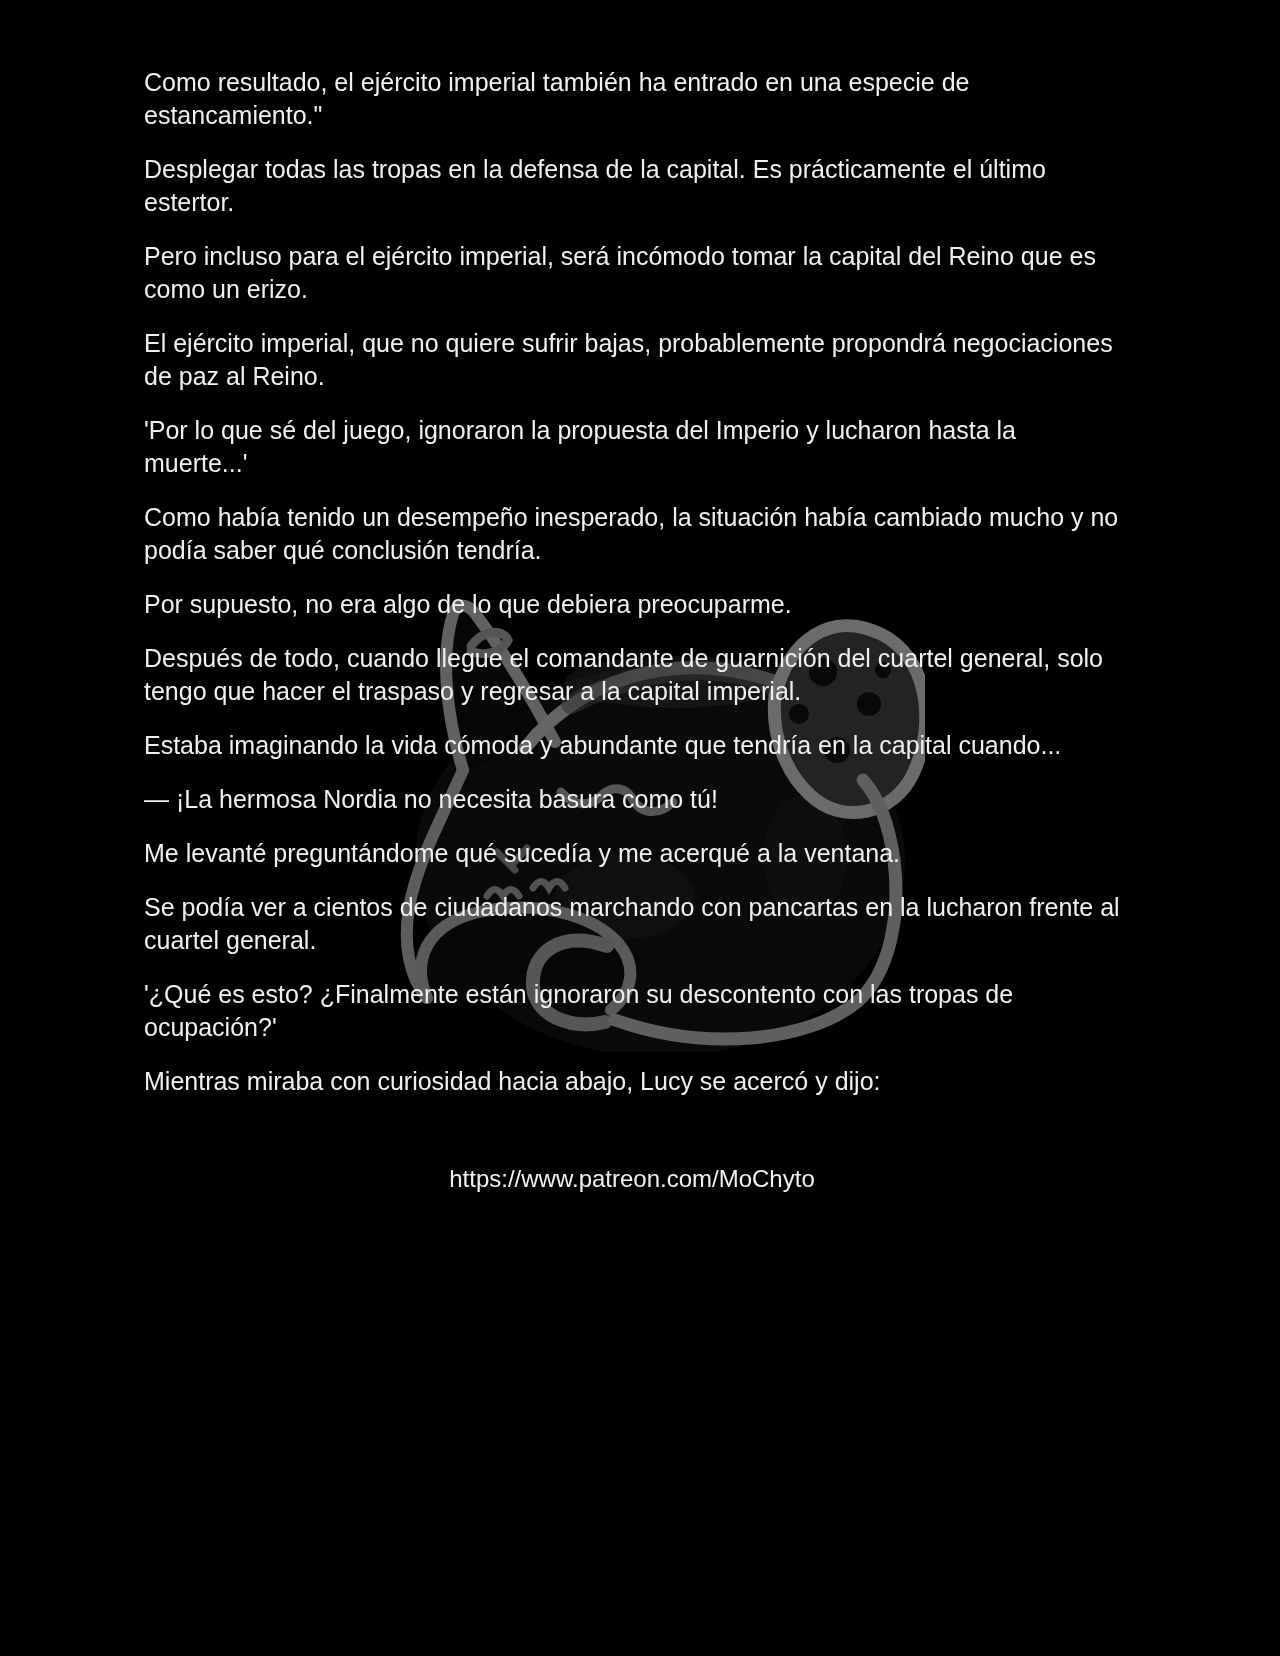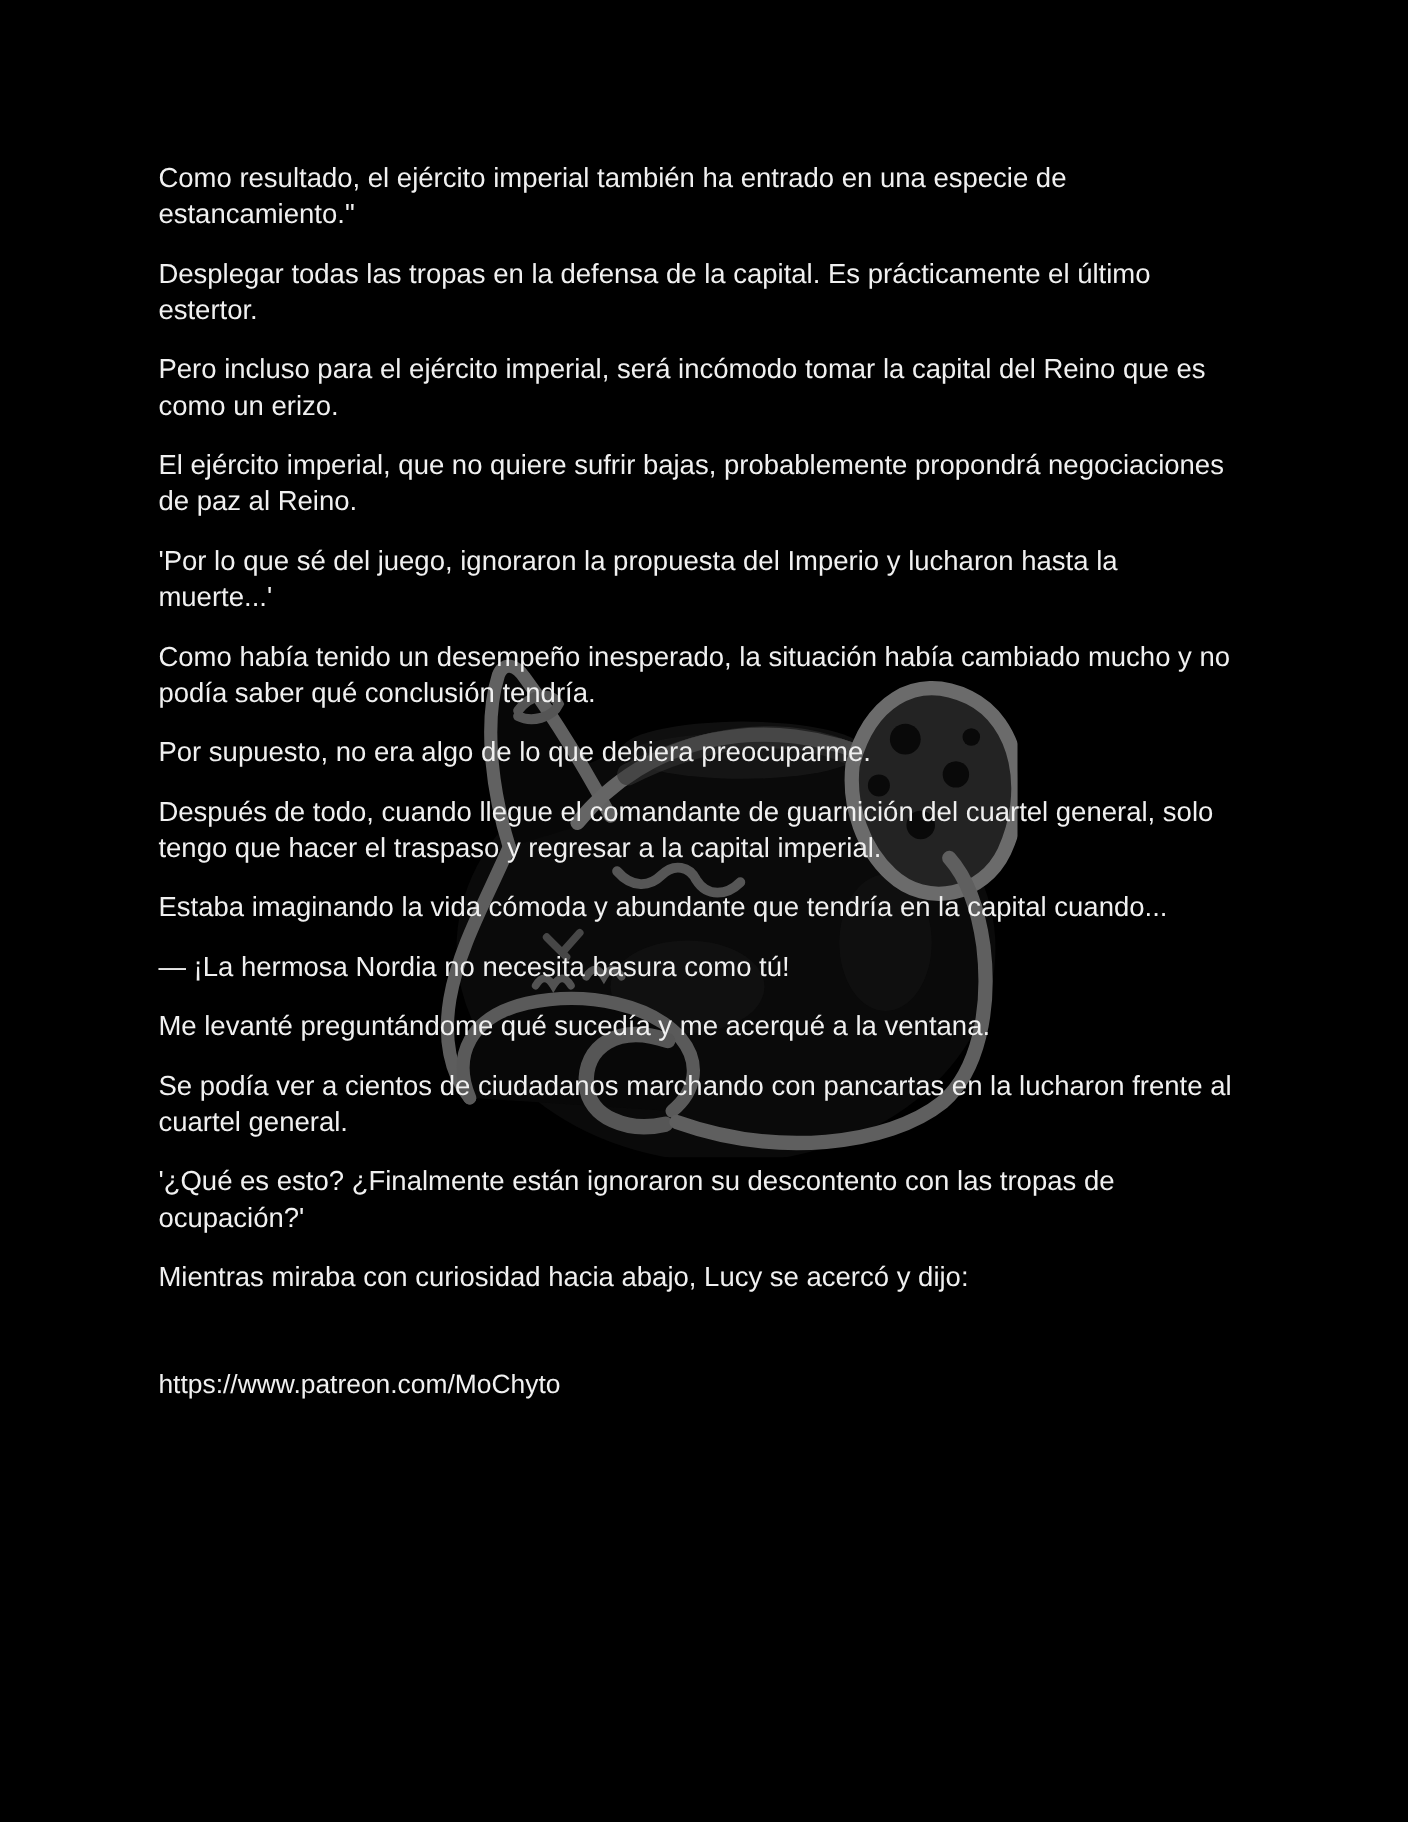--- a/index.html
+++ b/index.html
@@ -21,40 +21,40 @@
     top: 552px;
     width: 550px;
     height: 500px;
     z-index: 0;
     opacity: 0.78;
     pointer-events: none;
   }
   .content {
     position: relative;
     z-index: 1;
-    padding: 100px 0 0 144px;
+    padding: 66px 0 0 144px;
     width: 1120px; 
-    margin-top: 46px;
   }
   .para {
     width: 976px;
     font-size: 25px;
     line-height: 33px;
     font-weight: 400;
     color: var(--fg);
     margin-bottom: 21px;
     letter-spacing: 0;
     word-spacing: 0;
   }
   .footer-url {
     width: 976px;
     margin-top: 64px;
     font-size: 24px;
     line-height: 33px;
     color: var(--fg);
+    text-align: center;
   }
 </style>
 </head>
 <body>
 
 <svg class="watermark" viewBox="0 0 550 500" aria-hidden="true">
 
   <ellipse cx="285" cy="310" rx="245" ry="195" fill="#0d0d0d"></ellipse>
 
   <ellipse cx="250" cy="345" rx="70" ry="42" fill="#2a2a2a" opacity="0.28"></ellipse>

